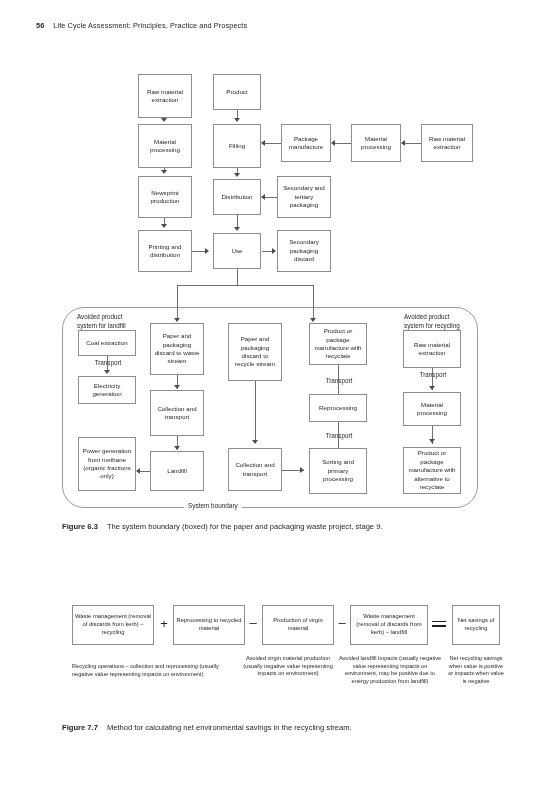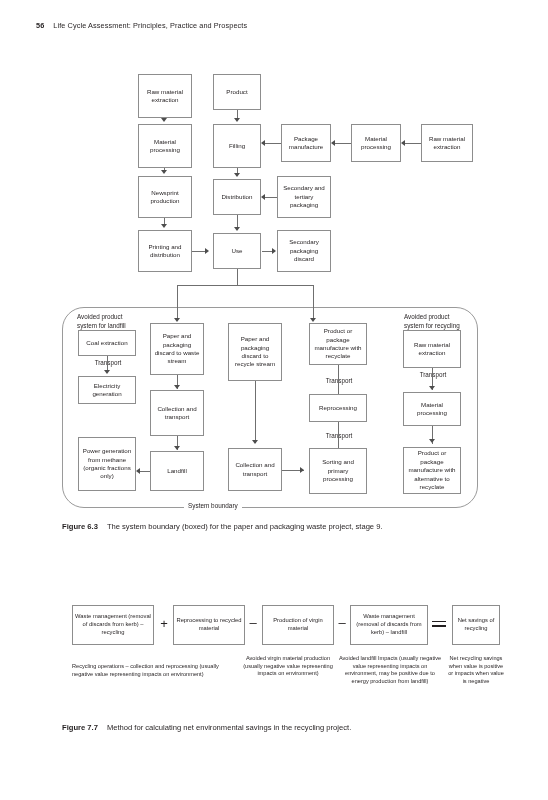--- a/index.html
+++ b/index.html
@@ -260,17 +260,17 @@
     <div class="box" style="left:452px;top:605px;width:48px;height:40px;font-size:5.8px;line-height:7.8px;">
         <span>Net savings of recycling</span>
       </div>
 
     <div class="note l" style="left:72px;top:663px;width:158px;">Recycling operations – collection and reprocessing (usually negative value representing impacts on environment)</div>
     <div class="note c" style="left:242px;top:655px;width:92px;">Avoided virgin material production (usually negative value representing impacts on environment)</div>
     <div class="note c" style="left:336px;top:655px;width:108px;">Avoided landfill Impacts (usually negative value representing impacts on environment, may be positive due to energy production from landfill)</div>
     <div class="note c" style="left:448px;top:655px;width:56px;">Net recycling savings when value is positive or impacts when value is negative</div>
 
     <div class="caption" style="left:62px;top:723px;">
-      <b>Figure 7.7</b><span class="gap"></span><span>Method for calculating net environmental savings in the recycling project.</span>
+      <b>Figure 7.7</b><span class="gap"></span><span>Method for calculating net environmental savings in the recycling stream.</span>
     </div>
   </div>
 
 </div>
 
 </body></html>

